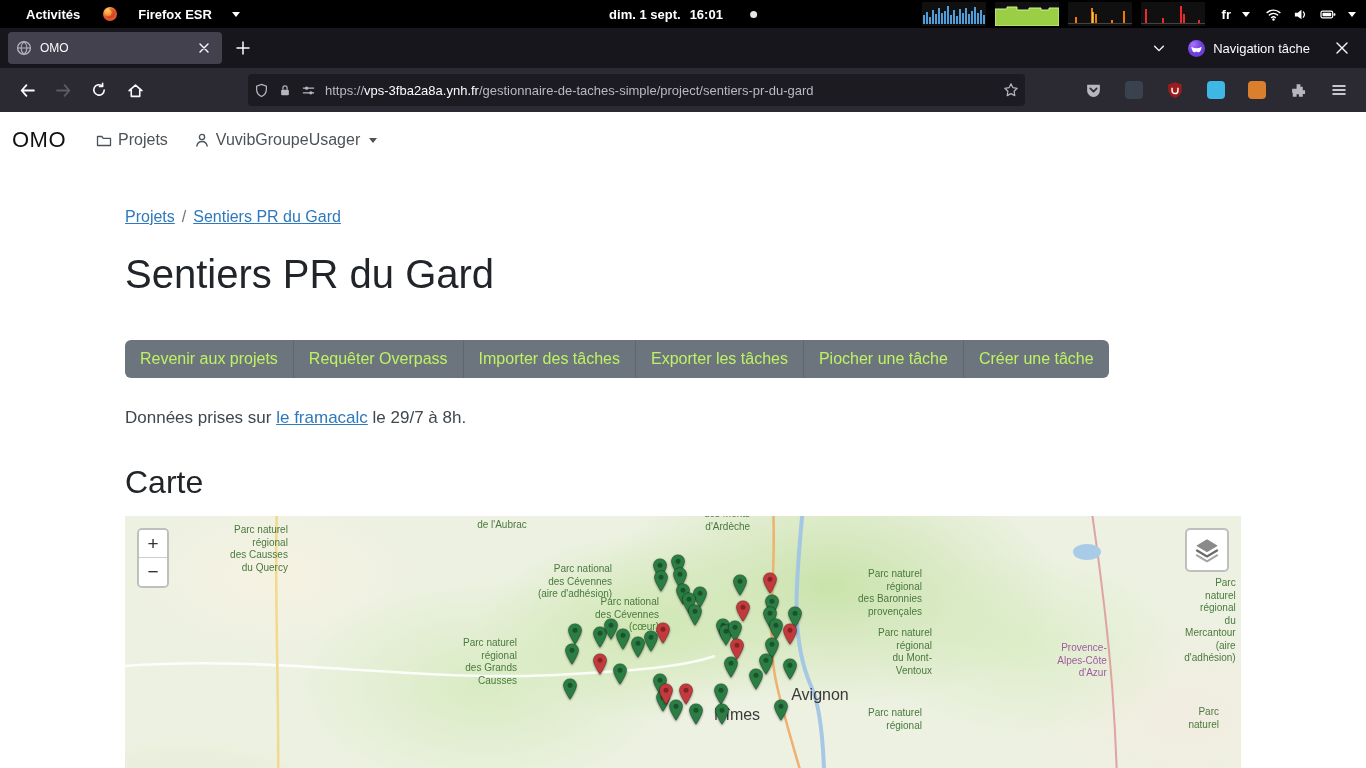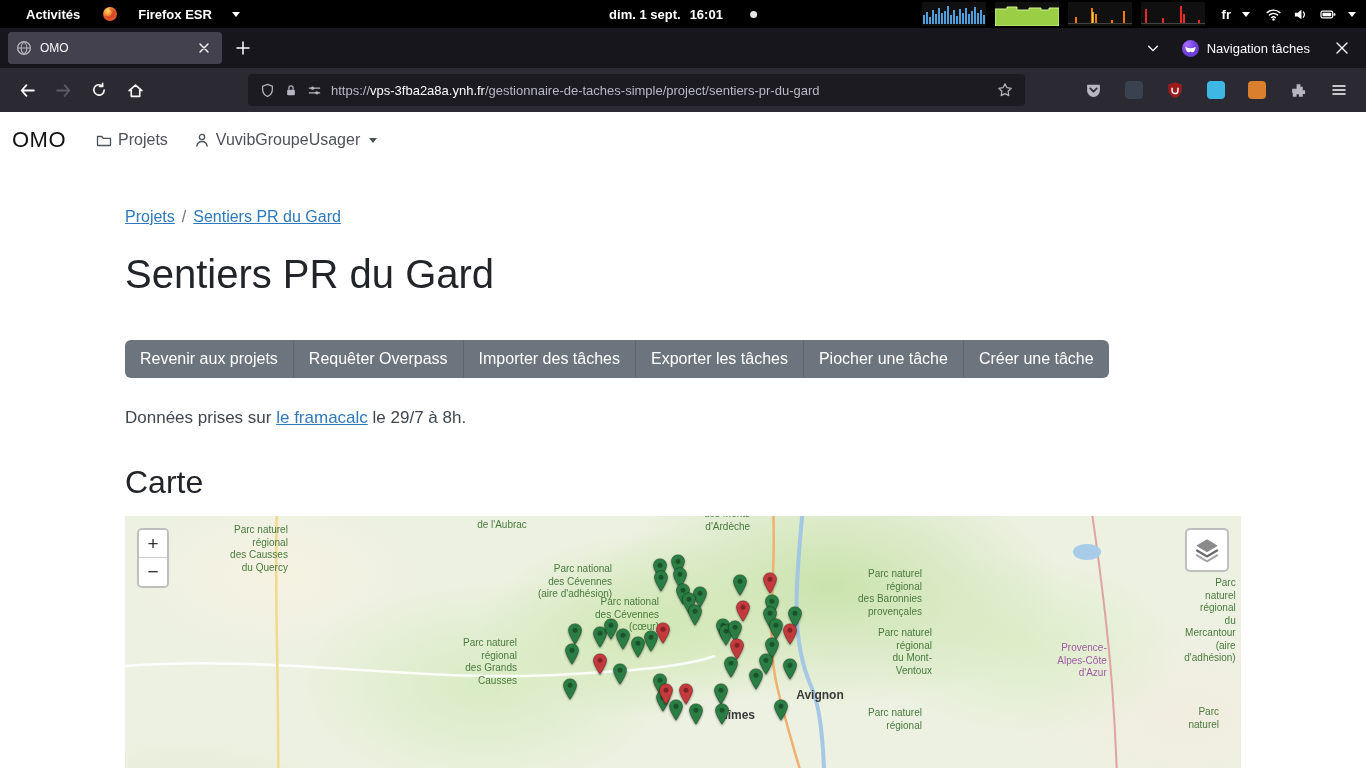--- a/index.html
+++ b/index.html
@@ -35,40 +35,40 @@
   .new-tab { width:30px; height:30px; margin-left:6px; color:#fbfbfe; }
   .tab-spacer { flex:1; }
   .alltabs { width:30px; height:30px; }
   .private-badge { display:flex; align-items:center; gap:8px; color:#fbfbfe; font-size:13px; margin:0 18px 0 14px; }
   .win-close { width:28px; height:28px; margin-right:10px; }
 
   
   .nav-toolbar { height:44px; background:#2b2a33; display:flex; align-items:center; padding:0 10px; gap:2px; }
   .tb-btn { width:34px; height:34px; display:flex; align-items:center; justify-content:center; border-radius:4px; cursor:pointer; }
   .urlbar { width:777px; height:32px; margin-left:94px; background:#1c1b22; border-radius:4px;
-    display:flex; align-items:center; gap:9px; padding:0 12px; cursor:text; }
+    display:flex; align-items:center; gap:9px; padding:0 6px; cursor:text; }
   .url-text { flex:1; font-size:13px; color:#b9b9c3; white-space:nowrap; overflow:hidden; }
   .url-text .domain { color:#fbfbfe; }
   .right-icons { margin-left:auto; display:flex; align-items:center; gap:7px; }
   .ext-chip { width:18px; height:18px; border-radius:4px; }
 
   
   .site-navbar { height:56px; background:#fff; display:flex; align-items:center; padding:0 12px; }
   .brand { font-size:22px; color:#111; margin-right:30px; cursor:pointer; letter-spacing:.5px; }
   .nav-item { display:flex; align-items:center; gap:6px; color:#4c5358; font-size:16px; margin-right:26px; cursor:pointer; }
   .nav-caret { width:0; height:0; border-left:4px solid transparent; border-right:4px solid transparent; border-top:5px solid #4c5358; margin-left:3px; }
 
   
   .container { width:1116px; margin:0 auto; }
   .breadcrumb { margin-top:40px; font-size:16px; color:#6c757d; }
   .breadcrumb a { color:#2e78bd; text-decoration:underline; cursor:pointer; }
   .bc-sep { margin:0 7px; }
   h1.page-title { margin:24px 0 0 0; font-size:40px; line-height:48px; font-weight:500; color:#212529; }
   .btn-group { margin-top:42px; display:inline-flex; background:#6c757d; border-radius:6px; overflow:hidden; }
-  .btn { background:transparent; border:none; border-right:1px solid #5f666c; color:#ffffff;
+  .btn { background:transparent; border:none; border-right:1px solid #5f666c; color:#bef264;
     font-family:inherit; font-size:16px; height:38px; padding:0 15px; cursor:pointer; white-space:nowrap; }
   .btn:last-child { border-right:none; }
   .meta { margin-top:24px; display:flex; align-items:center; gap:6px; font-size:16px; color:#212529; }
   .meta .gap { width:10px; }
   .note { margin-top:30px; font-size:17px; color:#3f474e; }
   .note a { color:#2e78bd; text-decoration:underline; cursor:pointer; }
   h2.map-heading { margin:34px 0 0 0; font-size:32px; line-height:40px; font-weight:500; color:#212529; }
 
   
   .map { position:relative; margin-top:14px; width:1116px; height:430px; overflow:hidden; cursor:grab;
@@ -80,21 +80,21 @@
       radial-gradient(220px 130px at 900px 130px, #dcedc8 0%, rgba(220,237,200,0) 72%),
       radial-gradient(200px 110px at 150px 60px, #f6f2e2 0%, rgba(246,242,226,0) 72%),
       radial-gradient(240px 140px at 1060px 200px, #f1ede0 0%, rgba(241,237,224,0) 72%),
       radial-gradient(260px 120px at 60px 300px, #e3ecd2 0%, rgba(227,236,210,0) 72%);
   }
   .map-roads { position:absolute; inset:0; width:100%; height:100%; }
   .map-label { position:absolute; transform:translate(-50%,-50%); text-align:right;
     white-space:pre-line; pointer-events:none; line-height:1.25; }
   .map-label.park { color:#49793d; font-size:10px; }
   .map-label.region { color:#a05ba5; font-size:10px; }
-  .map-label.city { color:#3a3a3a; font-size:12px; font-weight:700; }
+  .map-label.city { color:#3a3a3a; font-size:16px; font-weight:400; }
   .marker { position:absolute; transform:translate(-50%,-100%); filter:drop-shadow(0 1px 1px rgba(0,0,0,.45)); cursor:pointer; }
   .zoom-ctl { position:absolute; top:12px; left:12px; width:32px; background:#fff;
     border:2px solid rgba(0,0,0,.25); border-radius:5px; overflow:hidden; z-index:20; }
   .zoom-btn { width:100%; height:28px; background:#fff; border:none; font-size:19px; color:#333;
     cursor:pointer; font-family:inherit; line-height:26px; padding:0; }
   .zoom-btn:first-child { border-bottom:1px solid #ccc; }
   .layers-ctl { position:absolute; top:12px; right:12px; width:44px; height:44px; background:#fff;
     border:2px solid rgba(0,0,0,.25); border-radius:5px; display:flex; align-items:center; justify-content:center; z-index:20; cursor:pointer; }
 </style>
 </head>
@@ -205,21 +205,21 @@
       <svg width="17" height="17" viewBox="0 0 16 16">
         <defs>
             <radialGradient id="pvg" cx="30%" cy="25%">
               <stop offset="0%" stop-color="#ab71ff"></stop>
               <stop offset="100%" stop-color="#6d3ed9"></stop>
             </radialGradient>
           </defs>
         <circle cx="8" cy="8" r="8" fill="url(#pvg)"></circle>
         <path d="M3.2 6.3c1.6 1 3.2 1.5 4.8 1.5s3.2-.5 4.8-1.5c-.2 3.2-1.5 5.3-3 5.3-.9 0-1.3-.8-1.8-.8s-.9.8-1.8.8c-1.5 0-2.8-2.1-3-5.3z" fill="#fff"></path>
         </svg>
-      <span>Navigation tâches</span>
+      <span>Navigation tâche</span>
     </span>
     <span class="icon-btn win-close">
       <svg width="12" height="12" viewBox="0 0 12 12">
           <path d="M1 1l10 10M11 1L1 11" stroke="#fbfbfe" stroke-width="1.4" stroke-linecap="round"></path>
         </svg>
     </span>
   </div>
 
   <div class="nav-toolbar">
     <span class="tb-btn">

